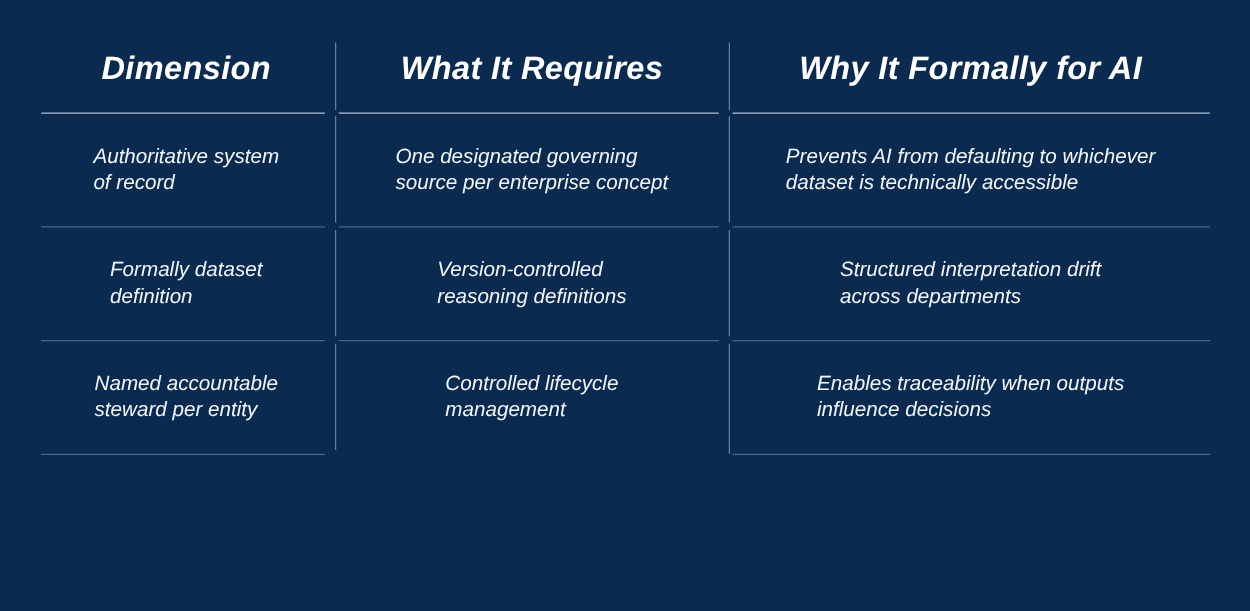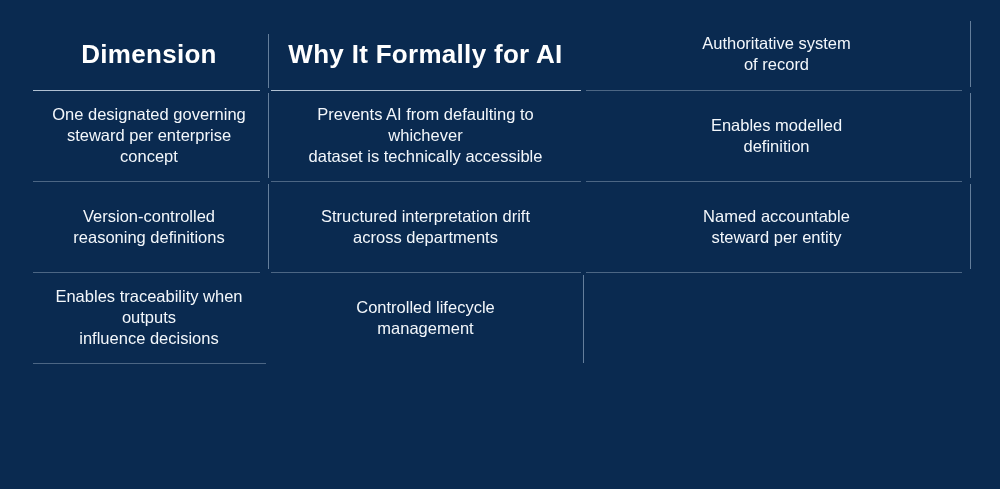--- a/index.html
+++ b/index.html
@@ -27,27 +27,28 @@
     display: grid;
     grid-template-columns: 238px 315px 387px;
     grid-template-rows: 72px 91px 91px 91px 94px;
     padding: 18px 30px 0 30px;
   }
   .cell {
     position: relative;
     display: flex;
     align-items: center;
     justify-content: center;
-    text-align: center;
+    text-align: left;
     white-space: pre-line;
     color: var(--text);
     font-size: 16.5px;
     font-weight: 500;
     line-height: 21px;
     padding: 0 14px;
+    font-style: italic;
   }
   .header-cell {
     font-size: 26px;
     font-weight: 700;
     color: var(--header-text);
     letter-spacing: 0.3px;
     line-height: 30px;
   }
   
   .vline::after {
@@ -79,38 +80,39 @@
     opacity: 0.9;
   }
 </style>
 </head>
 <body>
 
 <div class="canvas">
   <div class="grid">
 
     <div class="cell header-cell vline hline">Dimension</div>
+    <div class="cell header-cell vline hline">What It Requires</div>
     <div class="cell header-cell hline col-last">Why It Formally for AI</div>
 
     <div class="cell vline hline">Authoritative system
 of record</div>
     <div class="cell vline hline">One designated governing
-steward per enterprise concept</div>
+source per enterprise concept</div>
     <div class="cell hline col-last">Prevents AI from defaulting to whichever
 dataset is technically accessible</div>
 
-    <div class="cell vline hline">Enables modelled
+    <div class="cell vline hline">Formally dataset
 definition</div>
     <div class="cell vline hline">Version-controlled
 reasoning definitions</div>
     <div class="cell hline col-last">Structured interpretation drift
 across departments</div>
 
     <div class="cell vline hline">Named accountable
 steward per entity</div>
+    <div class="cell vline last-row">Controlled lifecycle
+management</div>
+
     <div class="cell hline col-last">Enables traceability when outputs
 influence decisions</div>
-
-    <div class="cell vline last-row">Controlled lifecycle
-management</div>
 
   </div>
 </div>
 
 </body></html>

